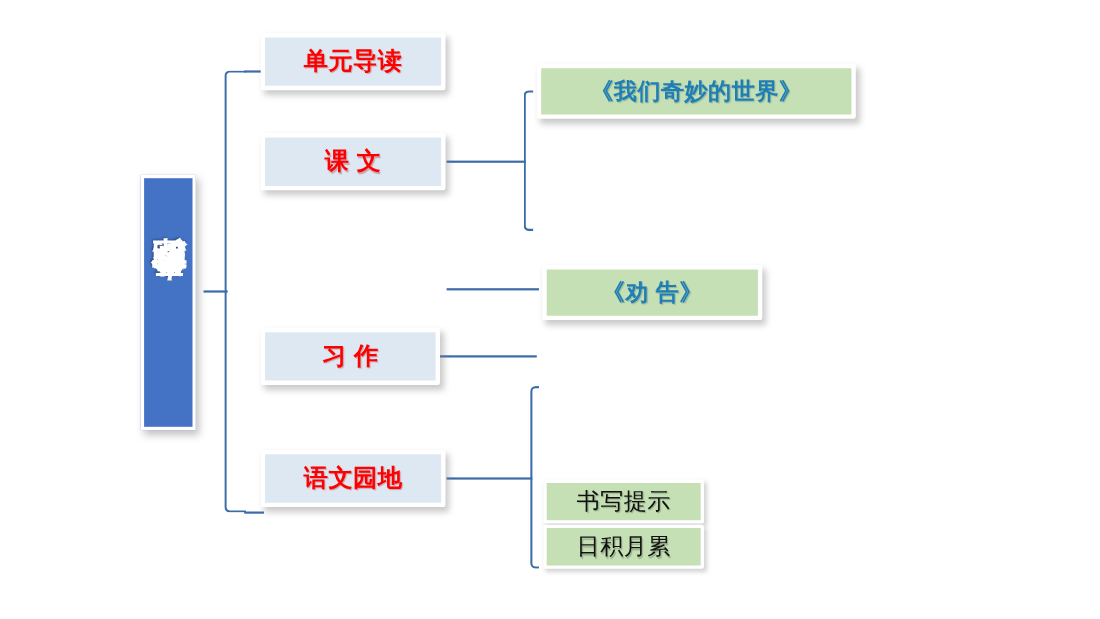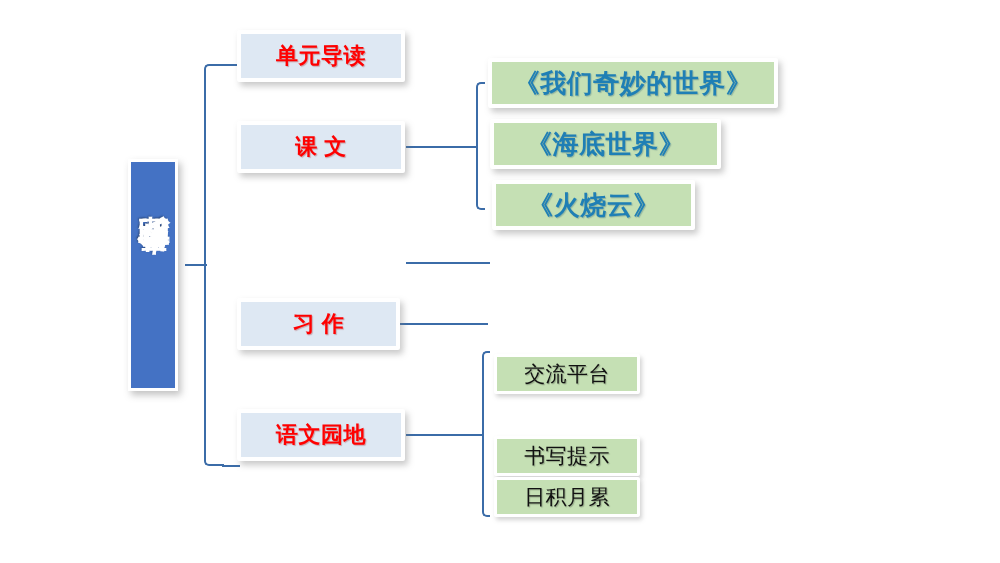--- a/index.html
+++ b/index.html
@@ -76,21 +76,21 @@
     text-shadow: 1px 1px 1px rgba(150,0,0,0.30);
   }
 
   
   .leaf {
     background: #C5E0B4;
   }
   .leaf .inner {
     color: #1F7FB5;
     font-weight: bold;
-    font-size: 26px;
+    font-size: 21px;
     text-shadow: 1px 1px 1px rgba(0,60,100,0.25);
   }
 
   
   .sub {
     background: #C5E0B4;
     border-width: 3px;
     box-shadow: 2px 3px 4px rgba(130,130,130,0.35);
   }
   .sub .inner {
@@ -155,33 +155,27 @@
   </div>
 
   <div class="node cat" style="left:237px; top:409px; width:168px; height:52px;">
     <span class="inner">语文园地</span>
   </div>
 
   <div class="node leaf" style="left:488px; top:58px; width:290px; height:50px;">
     <span class="inner">《我们奇妙的世界》</span>
   </div>
 
-  <div class="node leaf" style="left:490px; top:119px; width:231px; height:50px;">
-    <span class="inner">《海底世界》</span>
-  </div>
 
-  <div class="node leaf" style="left:492px; top:180px; width:203px; height:50px;">
-    <span class="inner">《火烧云》</span>
+
+  <div class="node leaf" style="left:493px; top:241px; width:200px; height:50px;">
+    <span class="inner">《劝  告》</span>
   </div>
 
 
-
-  <div class="node sub" style="left:494px; top:354px; width:146px; height:40px;">
-    <span class="inner">交流平台</span>
-  </div>
 
 
   <div class="node sub" style="left:494px; top:436px; width:146px; height:40px;">
     <span class="inner">书写提示</span>
   </div>
 
   <div class="node sub" style="left:494px; top:477px; width:146px; height:40px;">
     <span class="inner">日积月累</span>
   </div>
 

